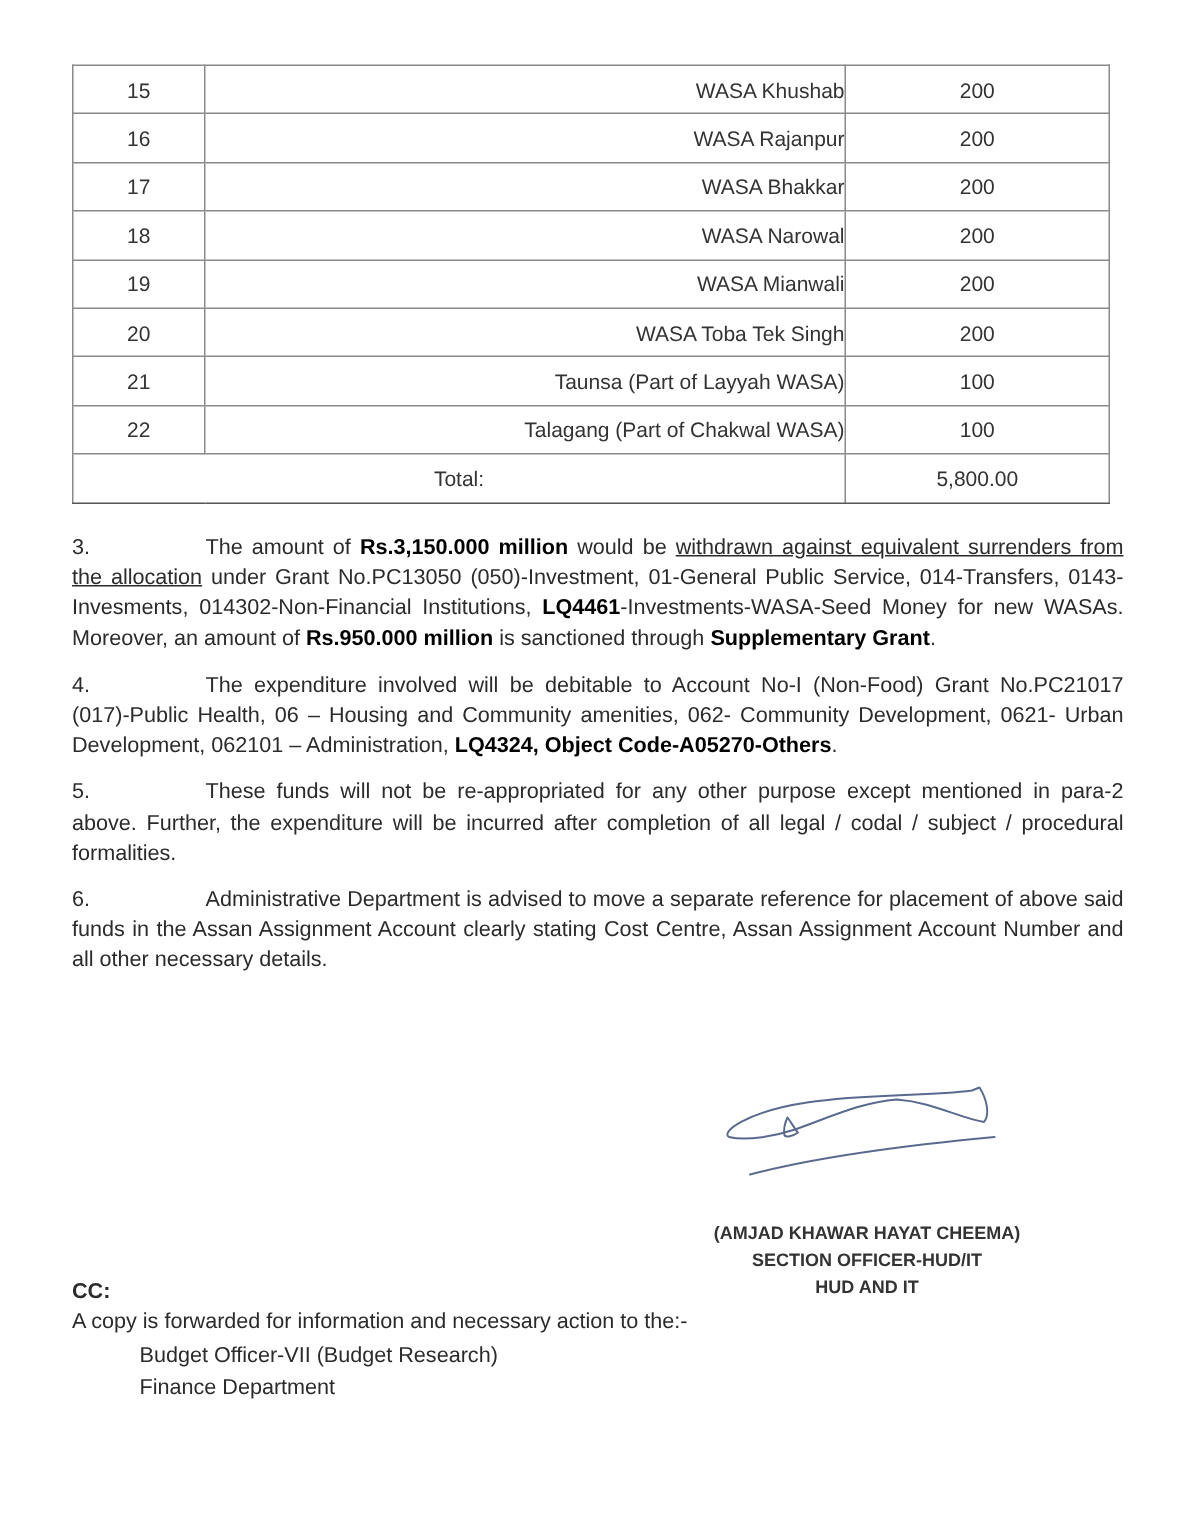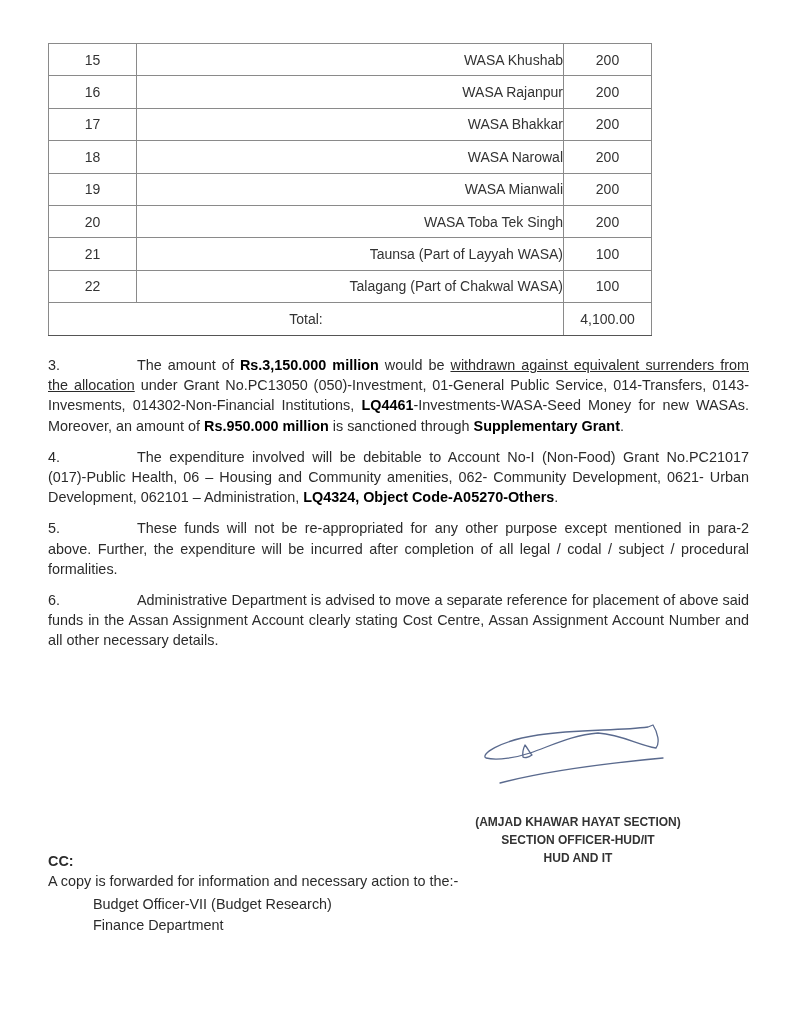--- a/index.html
+++ b/index.html
@@ -16,21 +16,21 @@
       color: #2b2b2b;
     }
     .table-wrap {
       position: absolute;
       left: 48px;
       top: 43px;
       width: 700px;
     }
     table.alloc {
       border-collapse: collapse;
-      width: 604px;
+      width: 692px;
       font-size: 14px;
       color: #333;
     }
     table.alloc td {
       border: 1px solid #8a8a8a;
       height: 31.4px;
       padding: 0;
       vertical-align: middle;
     }
     table.alloc td.sr {
@@ -148,21 +148,21 @@
         <td class="name">Taunsa (Part of Layyah WASA)</td>
         <td class="amt">100</td>
       </tr>
       <tr>
         <td class="sr">22</td>
         <td class="name">Talagang (Part of Chakwal WASA)</td>
         <td class="amt">100</td>
       </tr>
       <tr class="total">
         <td colspan="2">Total:</td>
-        <td>4,100.00</td>
+        <td>5,800.00</td>
       </tr>
     </tbody>
   </table>
 </div>
 
 <div class="paras">
   <p class="para"><span class="num">3.</span><span>The amount of </span><b>Rs.3,150.000 million</b><span> would be </span><u>withdrawn against equivalent surrenders from the allocation</u><span> under Grant No.PC13050 (050)-Investment, 01-General Public Service, 014-Transfers, 0143-Invesments, 014302-Non-Financial Institutions, </span><b>LQ4461</b><span>-Investments-WASA-Seed Money for new WASAs. Moreover, an amount of </span><b>Rs.950.000 million</b><span> is sanctioned through </span><b>Supplementary Grant</b><span>.</span></p>
 
   <p class="para"><span class="num">4.</span><span>The expenditure involved will be debitable to Account No-I (Non-Food) Grant No.PC21017 (017)-Public Health, 06 – Housing and Community amenities, 062- Community Development, 0621- Urban Development, 062101 – Administration, </span><b>LQ4324, Object Code-A05270-Others</b><span>.</span></p>
 
@@ -173,21 +173,21 @@
 
 <svg class="sig" viewBox="0 0 200 75" xmlns="http://www.w3.org/2000/svg">
   <g fill="none" stroke="#5a6a8e" stroke-width="1.3" stroke-linecap="round" stroke-linejoin="round">
     <path d="M8 43 C 2 40, 20 26, 60 20 C 100 14, 140 16, 170 12 L 175 10 C 180 18, 182 28, 178 33 C 160 30, 145 20, 120 18 C 95 20, 75 30, 52 38 C 40 42, 20 46, 8 43 Z"></path>
     <path d="M45 42 C 44 36, 46 32, 47 30 C 50 34, 52 38, 54 40 C 50 43, 46 43, 45 42 Z"></path>
     <path d="M22 68 C 60 58, 110 50, 185 43"></path>
   </g>
 </svg>
 
 <div class="sig-block">
-  <div>(AMJAD KHAWAR HAYAT SECTION)</div>
+  <div>(AMJAD KHAWAR HAYAT CHEEMA)</div>
   <div>SECTION OFFICER-HUD/IT</div>
   <div>HUD AND IT</div>
 </div>
 
 <div class="cc">
   <div class="cc-title">CC:</div>
   <div class="cc-text">A copy is forwarded for information and necessary action to the:-</div>
   <div class="cc-list">
     <div>Budget Officer-VII (Budget Research)</div>
     <div>Finance Department</div>

